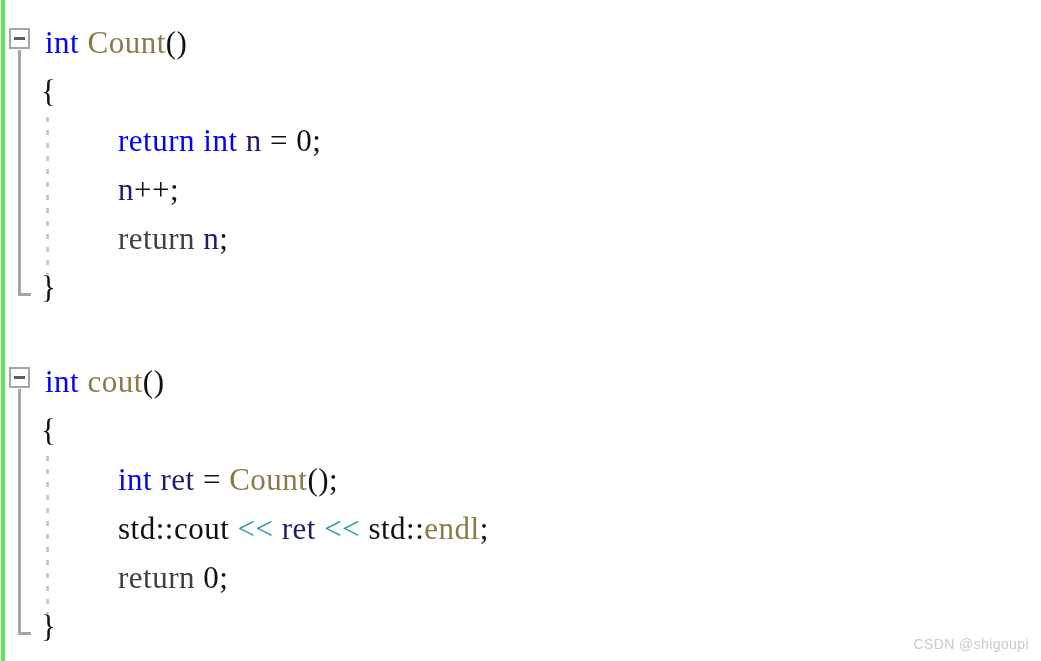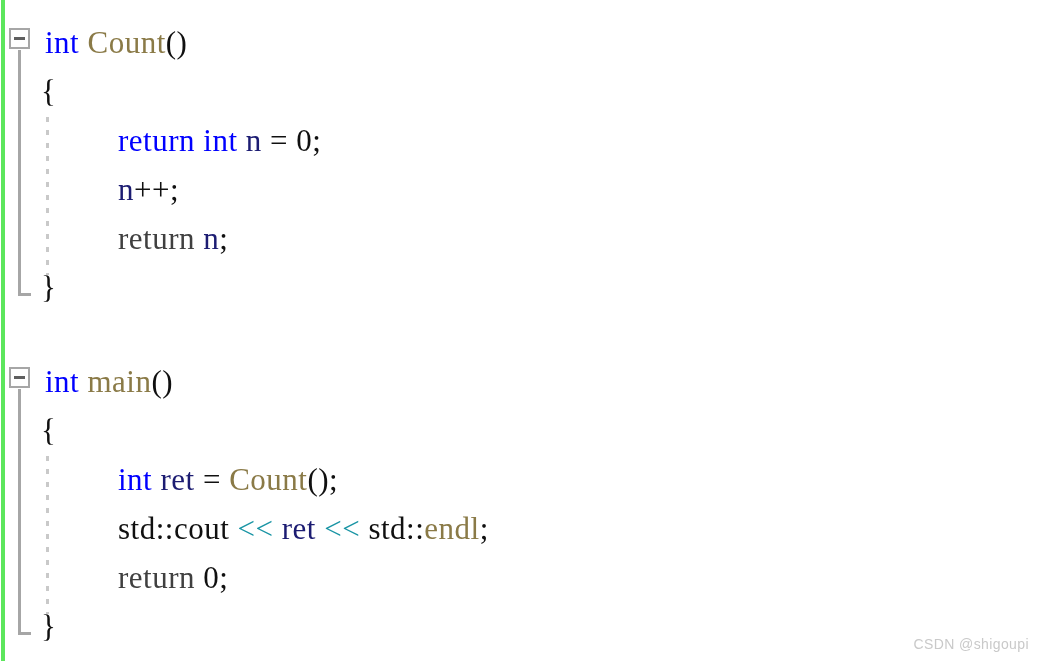--- a/index.html
+++ b/index.html
@@ -137,21 +137,21 @@
       <div class="fold-line" style="top: 389px; height: 246px; background: rgb(166, 166, 166);"></div>
       <div class="fold-foot" style="top: 632px; background: rgb(166, 166, 166);"></div>
       <div class="indent-guide" style="top: 117px; height: 158px;"></div>
       <div class="indent-guide" style="top: 456px; height: 158px;"></div>
       <div class="line" style="top: 18px; padding-left: 45px; font-size: 31px; line-height: 49px;"><span class="kw">int</span><span class="plain"> </span><span class="fn">Count</span><span class="plain">()</span></div>
       <div class="line" style="top: 67px; padding-left: 41px; font-size: 31px; line-height: 49px;"><span class="plain">{</span></div>
       <div class="line" style="top: 116px; padding-left: 118px; font-size: 31px; line-height: 49px;"><span class="kw">return</span><span class="plain"> </span><span class="kw">int</span><span class="plain"> </span><span class="ident">n</span><span class="plain"> = </span><span class="plain">0</span><span class="plain">;</span></div>
       <div class="line" style="top: 165px; padding-left: 118px; font-size: 31px; line-height: 49px;"><span class="ident">n</span><span class="plain">++;</span></div>
       <div class="line" style="top: 214px; padding-left: 118px; font-size: 31px; line-height: 49px;"><span class="ret">return</span><span class="plain"> </span><span class="ident">n</span><span class="plain">;</span></div>
       <div class="line" style="top: 263px; padding-left: 41px; font-size: 31px; line-height: 49px;"><span class="plain">}</span></div>
-      <div class="line" style="top: 357px; padding-left: 45px; font-size: 31px; line-height: 49px;"><span class="kw">int</span><span class="plain"> </span><span class="fn">main</span><span class="plain">()</span></div>
+      <div class="line" style="top: 357px; padding-left: 45px; font-size: 31px; line-height: 49px;"><span class="kw">int</span><span class="plain"> </span><span class="fn">cout</span><span class="plain">()</span></div>
       <div class="line" style="top: 406px; padding-left: 41px; font-size: 31px; line-height: 49px;"><span class="plain">{</span></div>
       <div class="line" style="top: 455px; padding-left: 118px; font-size: 31px; line-height: 49px;"><span class="kw">int</span><span class="plain"> </span><span class="ident">ret</span><span class="plain"> = </span><span class="fn">Count</span><span class="plain">();</span></div>
       <div class="line" style="top: 504px; padding-left: 118px; font-size: 31px; line-height: 49px;"><span class="plain">std::cout</span><span class="plain"> </span><span class="op">&lt;&lt;</span><span class="plain"> </span><span class="ident">ret</span><span class="plain"> </span><span class="op">&lt;&lt;</span><span class="plain"> </span><span class="plain">std::</span><span class="fn">endl</span><span class="plain">;</span></div>
       <div class="line" style="top: 553px; padding-left: 118px; font-size: 31px; line-height: 49px;"><span class="ret">return</span><span class="plain"> </span><span class="plain">0</span><span class="plain">;</span></div>
       <div class="line" style="top: 602px; padding-left: 41px; font-size: 31px; line-height: 49px;"><span class="plain">}</span></div>
     </div>
 
   <div id="watermark" style="color: rgb(201, 201, 201); margin-left: 32px;">CSDN @shigoupi</div>
 
 </div>

